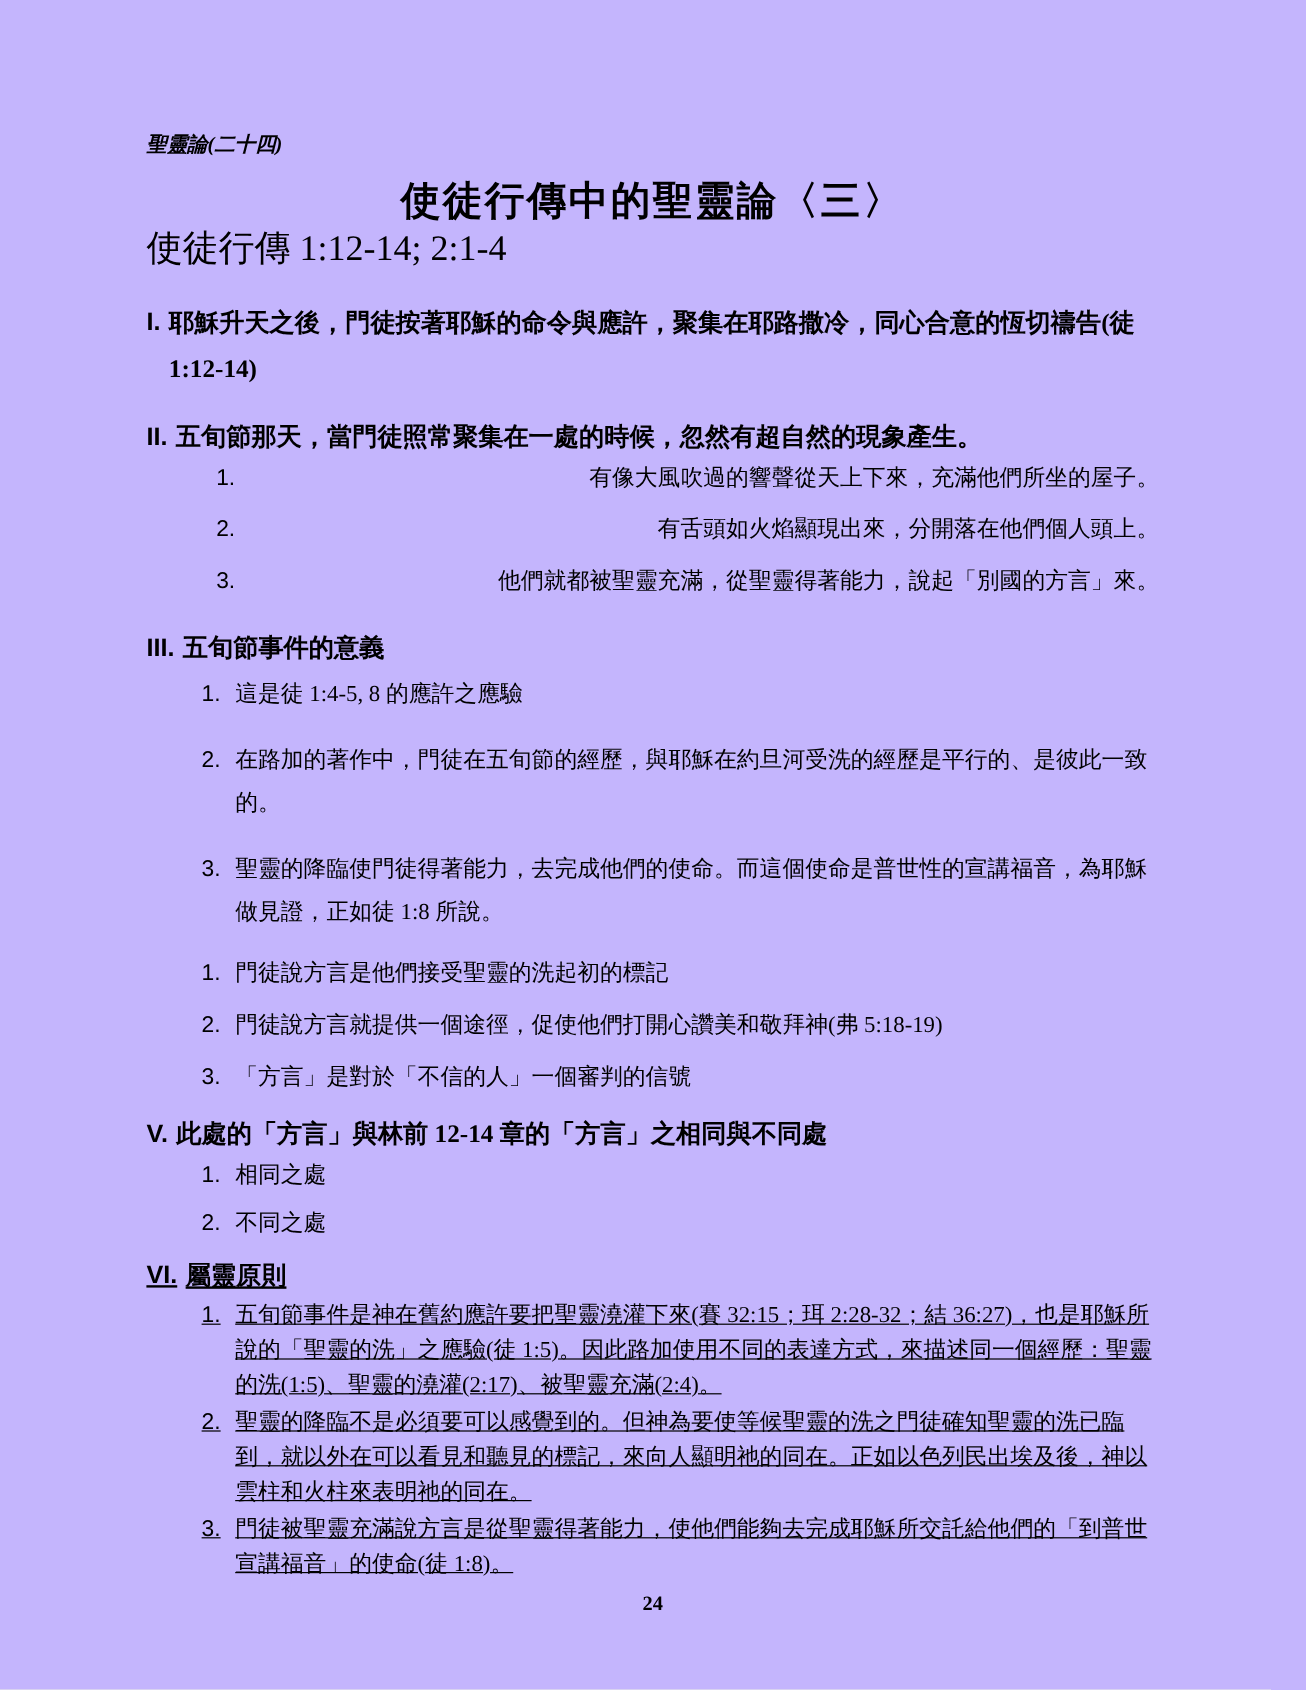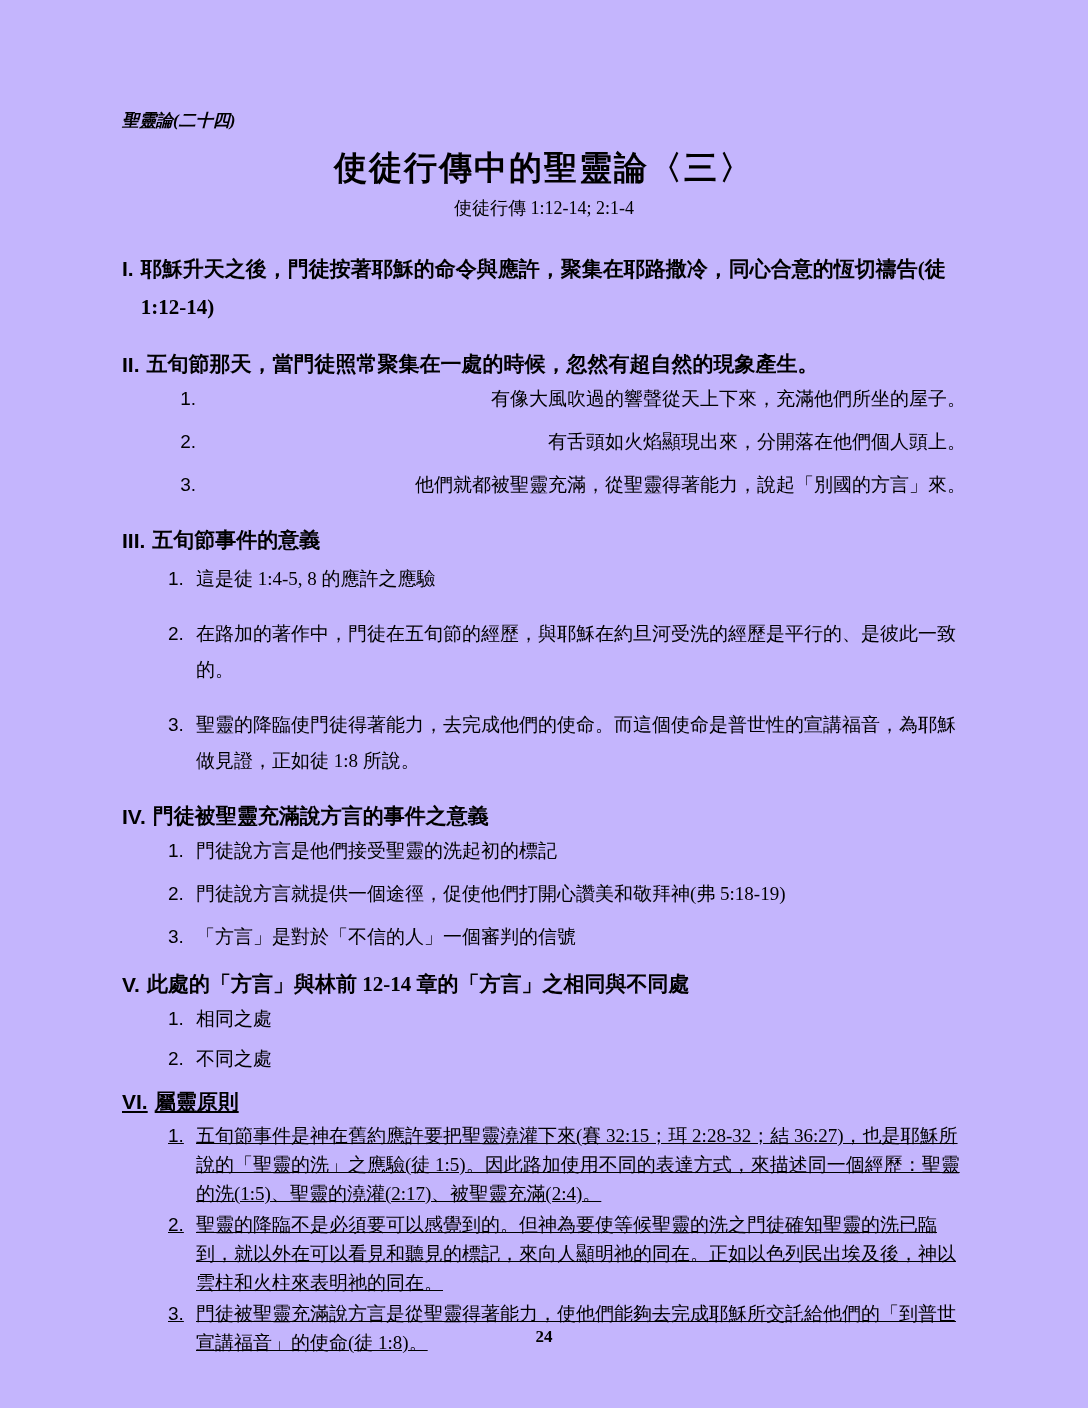--- a/index.html
+++ b/index.html
@@ -23,22 +23,22 @@
   }
   .title {
     text-align: center;
     font-size: 33px;
     font-weight: bold;
     letter-spacing: 2px;
     line-height: 40px;
     margin-top: 16px;
   }
   .subtitle {
-    text-align: center;
-    font-size: 18px;
+    text-align: left;
+    font-size: 30px;
     line-height: 28px;
     margin-top: 6px;
   }
   section { margin: 0; }
   .sec-head {
     display: flex;
     align-items: flex-start;
     font-size: 21px;
     font-weight: bold;
     line-height: 37px;
@@ -144,24 +144,20 @@
         <span class="itext">在路加的著作中，門徒在五旬節的經歷，與耶穌在約旦河受洗的經歷是平行的、是彼此一致的。</span>
       </li>
       <li class="item">
         <span class="inum">3.</span>
         <span class="itext">聖靈的降臨使門徒得著能力，去完成他們的使命。而這個使命是普世性的宣講福音，為耶穌做見證，正如徒 1:8 所說。</span>
       </li>
     </ol>
   </section>
 
   <section class="sec-iv">
-    <div class="sec-head">
-      <span class="num">IV.</span>
-      <span class="head-text">門徒被聖靈充滿說方言的事件之意義</span>
-    </div>
     <ol class="items">
       <li class="item">
         <span class="inum">1.</span>
         <span class="itext">門徒說方言是他們接受聖靈的洗起初的標記</span>
       </li>
       <li class="item">
         <span class="inum">2.</span>
         <span class="itext">門徒說方言就提供一個途徑，促使他們打開心讚美和敬拜神(弗 5:18-19)</span>
       </li>
       <li class="item">

